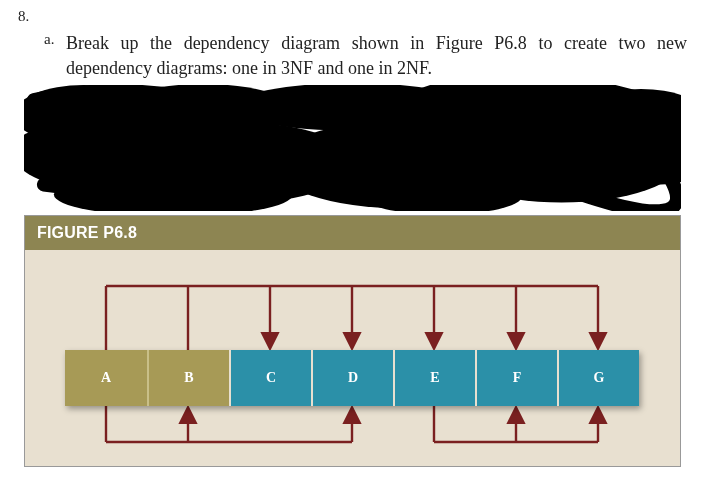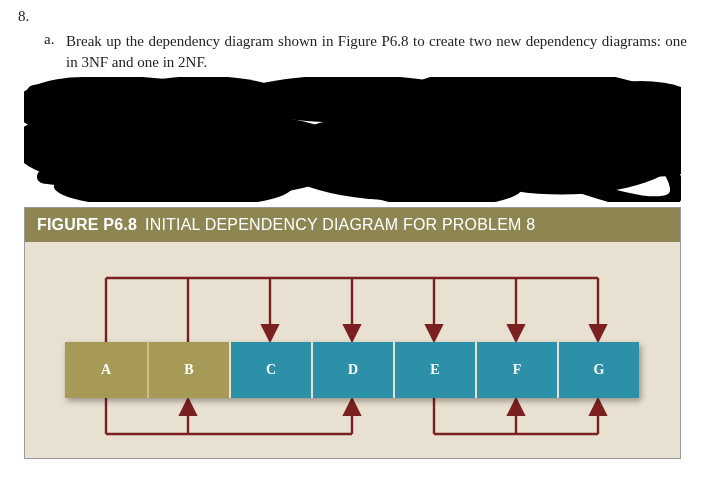--- a/index.html
+++ b/index.html
@@ -10,21 +10,21 @@
     background: #fff;
     color: #222;
     padding: 8px 18px 0 18px;
     overflow: hidden;
   }
   .q-row { display: flex; margin-bottom: 6px; }
   .q-num { width: 26px; flex-shrink: 0; font-size: 15px; }
   .q-text { font-size: 15px; line-height: 1.35; }
   .sub-row { display: flex; margin-left: 26px; margin-bottom: 4px; }
   .sub-num { width: 22px; flex-shrink: 0; font-size: 15px; }
-  .sub-text { font-size: 15px; line-height: 1.4; text-align: justify; }
+  .sub-text { font-size: 18px; line-height: 1.4; text-align: justify; }
 
   .redact-area {
     position: relative;
     margin: 2px 6px 4px 6px;
     height: 126px;
     background: #fff;
   }
   .scribble {
     position: absolute;
     inset: 0;
@@ -115,21 +115,20 @@
       <path d="M5 55 Q 120 30 260 60 T 480 50 T 655 60"></path>
       <path d="M20 100 Q 160 120 300 95 T 560 110 T 650 95"></path>
       <path d="M310 5 q 30 10 20 25"></path>
     </g>
   </svg>
 </div>
 
 <div class="figure-wrap">
   <div class="figure-header">
     <span class="fig-label">FIGURE P6.8</span>
-    <span>INITIAL DEPENDENCY DIAGRAM FOR PROBLEM 8</span>
   </div>
   <div class="figure-body">
 
     <svg class="arrows">
       <defs>
         <marker id="ah" markerWidth="8" markerHeight="8" refX="5" refY="4" orient="auto">
           <path d="M0,0 L8,4 L0,8 Z" fill="#7a2020"></path>
         </marker>
       </defs>
 

